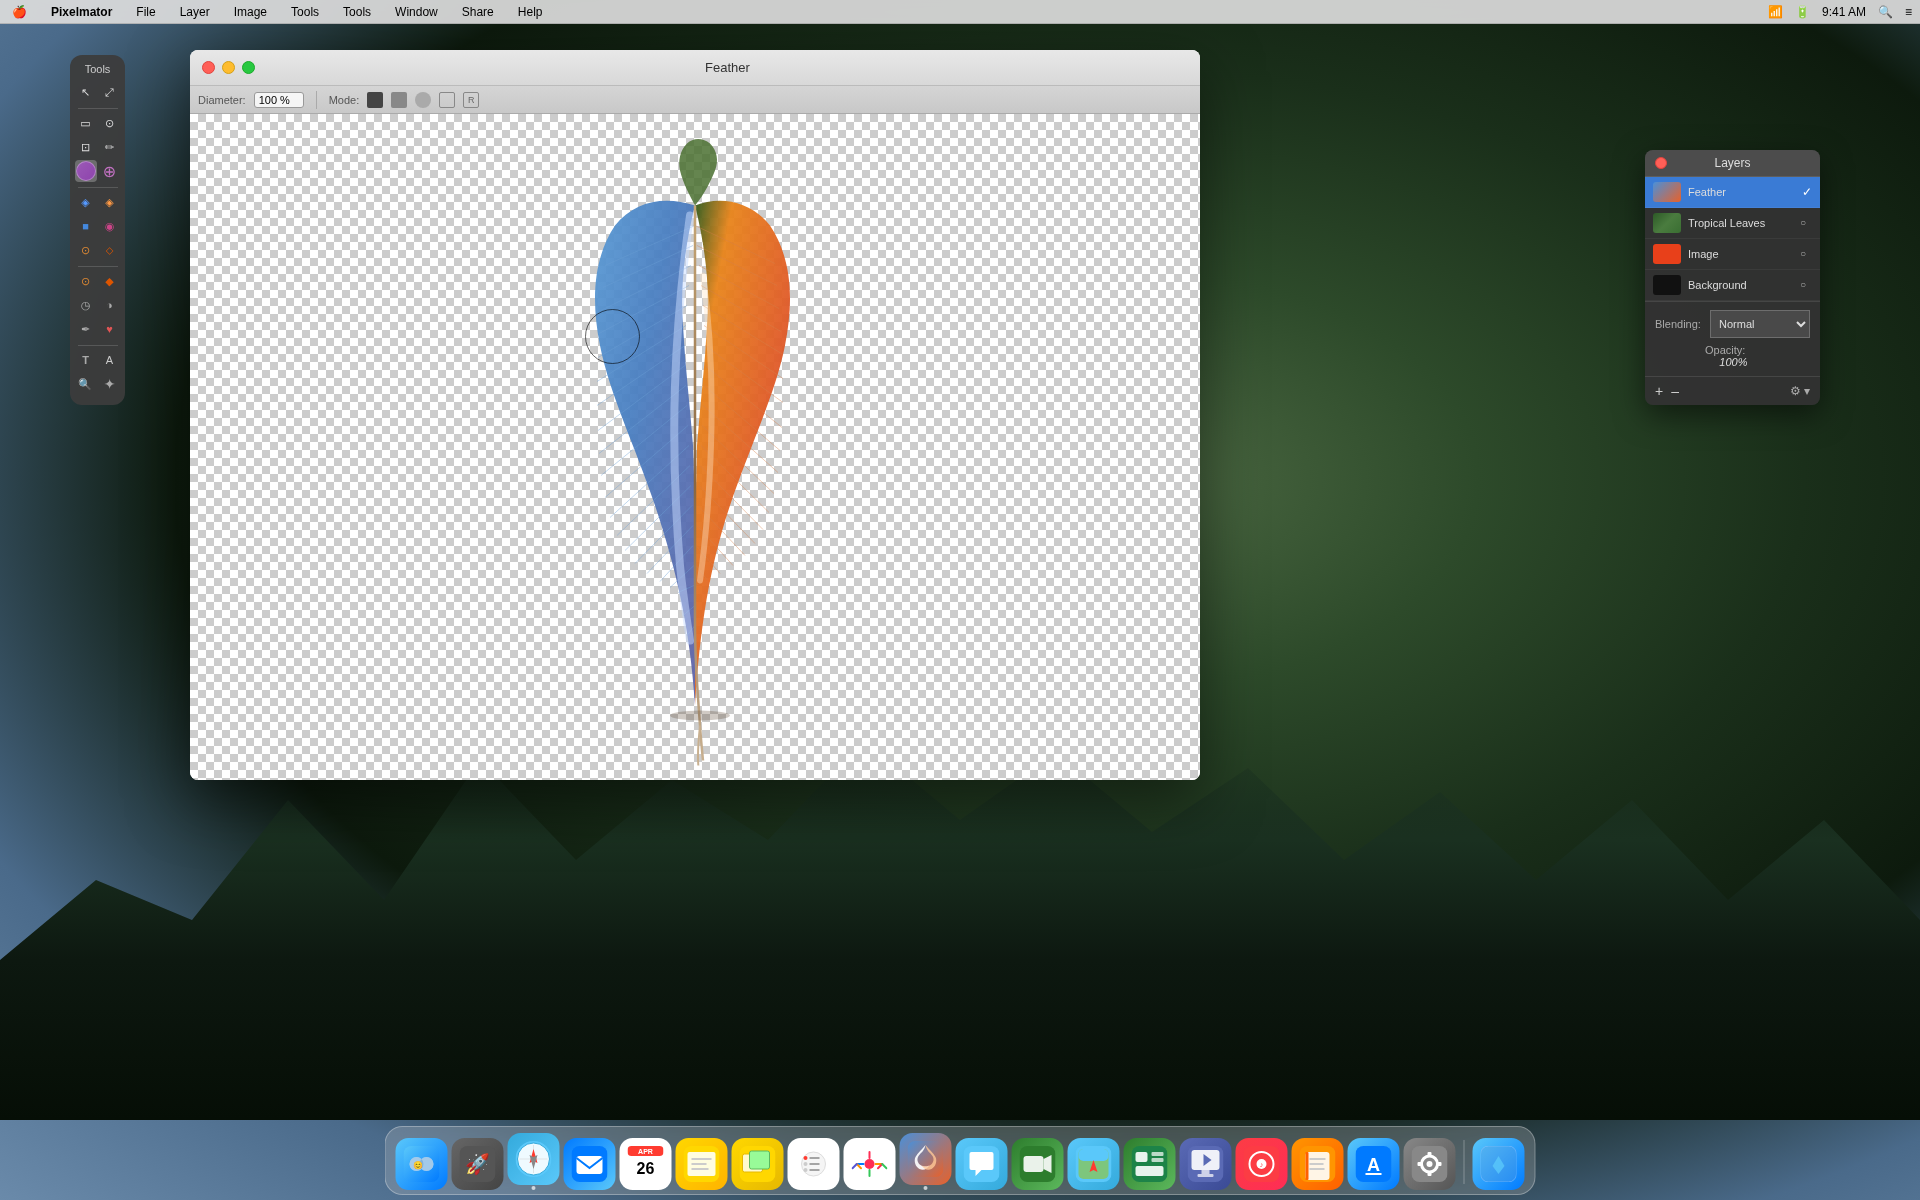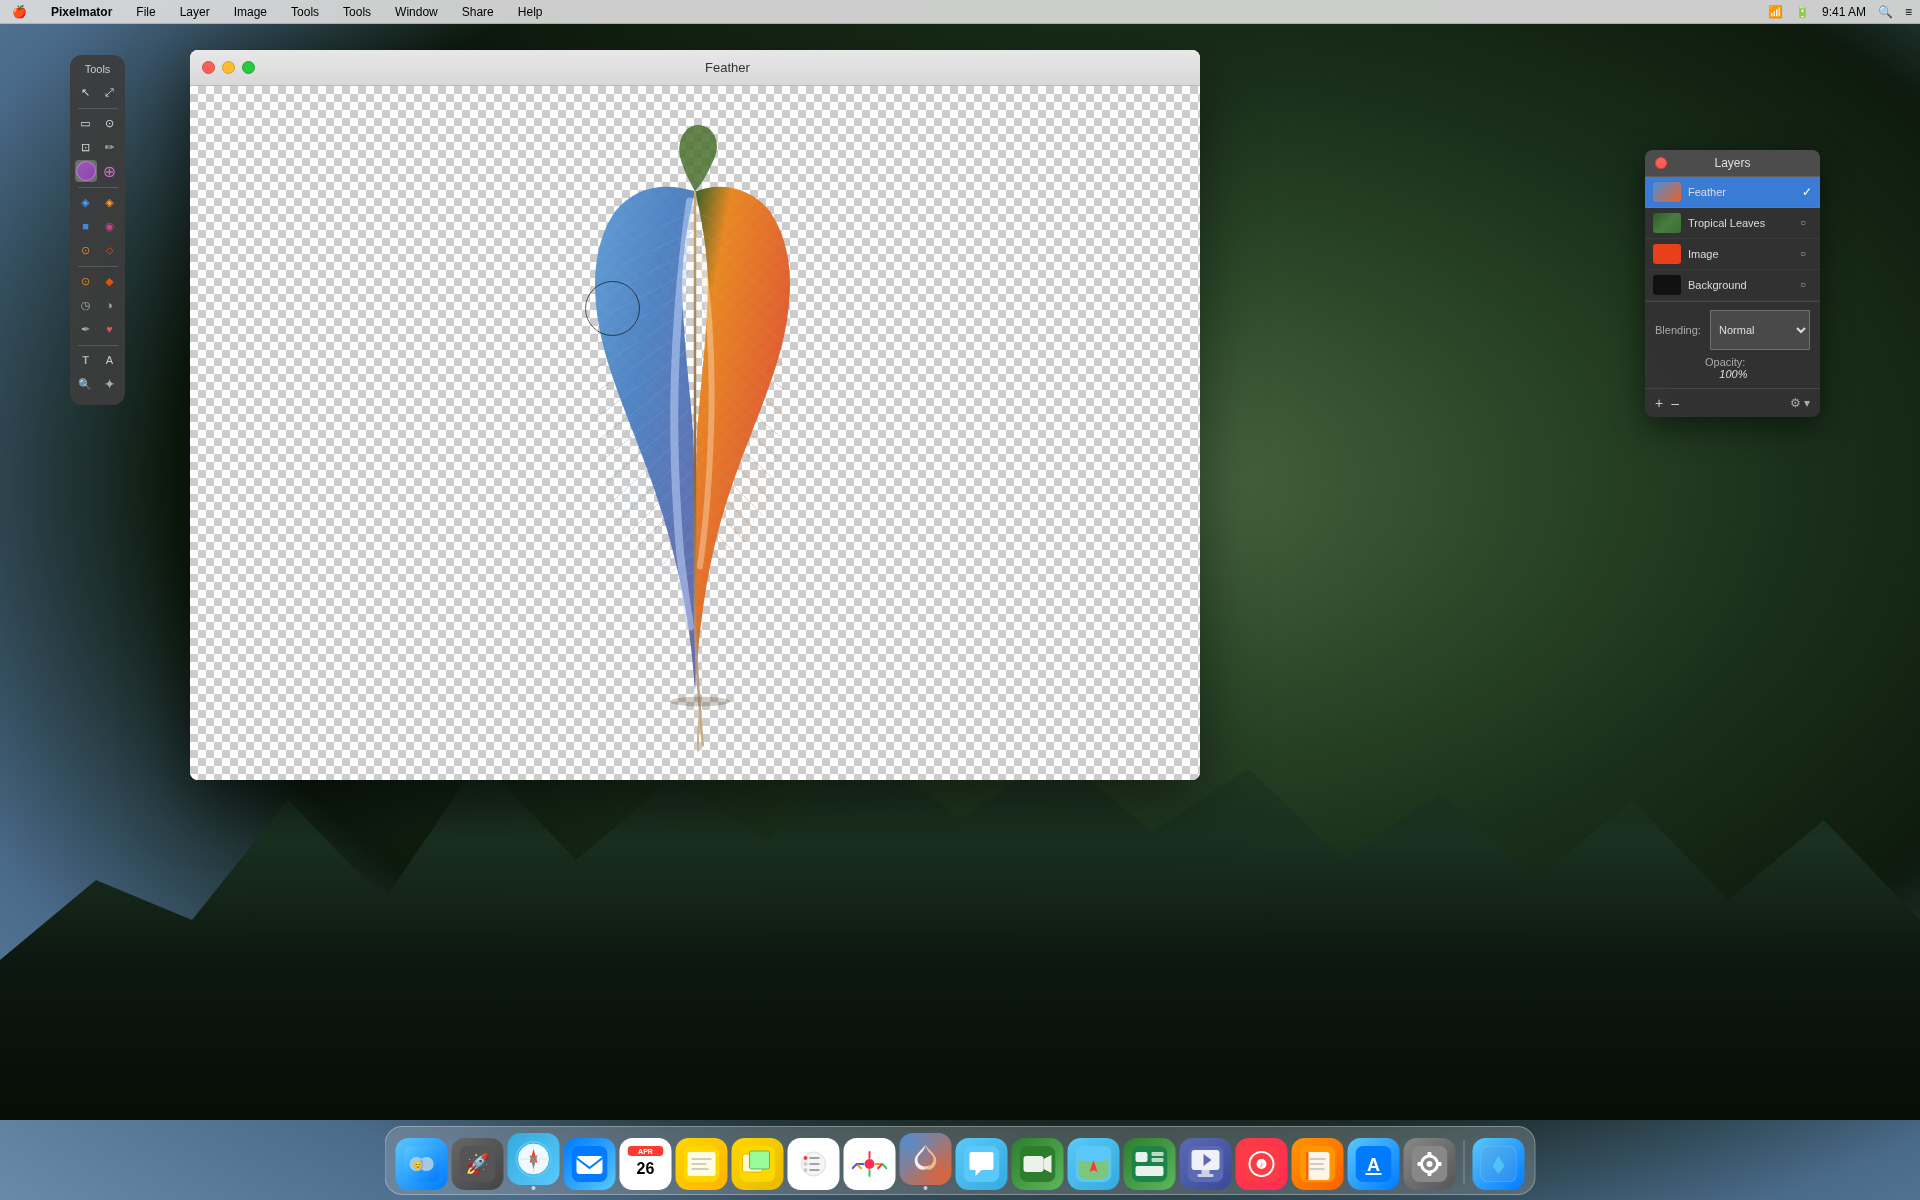--- a/index.html
+++ b/index.html
@@ -363,21 +363,21 @@
       width: 55px;
     }
 
     .blend-select {
       flex: 1;
       background: rgba(80, 80, 80, 0.8);
       border: 1px solid rgba(255,255,255,0.2);
       border-radius: 0;
       color: #ddd;
       font-size: 11px;
-      padding: 12px 4px;
+      padding: 6px 4px;
     }
 
     .opacity-row {
       display: flex;
       align-items: center;
       flex-direction: column;
     }
 
     .opacity-slider {
       flex: 1;
@@ -586,20 +586,31 @@
 <div id="canvas-window">
   <div id="window-titlebar">
     <div class="window-controls">
       <div class="wc-btn wc-close"></div>
       <div class="wc-btn wc-min"></div>
       <div class="wc-btn wc-max"></div>
     </div>
     <div id="window-title">Feather</div>
   </div>
 
+  <div id="toolbar">
+    <span class="toolbar-label">Diameter:</span>
+    <input class="toolbar-input" value="100 %" readonly="" style="">
+    <div class="toolbar-separator"></div>
+    <span class="toolbar-label">Mode:</span>
+    <div class="mode-btn" style="background: #444; width: 16px; height: 16px;"></div>
+    <div class="mode-btn" style="background: #888; width: 16px; height: 16px;"></div>
+    <div class="mode-btn" style="background: #aaa; width: 16px; height: 16px; border-radius: 50%;"></div>
+    <div class="mode-btn" style="background: transparent; border: 1px solid #888; width: 16px; height: 16px;"></div>
+    <div class="mode-btn" style="background: transparent; border: 1px solid #888; width: 16px; height: 16px; font-size: 9px; color: #666; display: flex; align-items: center; justify-content: center;">R</div>
+  </div>
 
   <div id="canvas-area">
 
     <div id="feather-container">
       <svg id="feather-svg" viewBox="0 0 320 640" xmlns="http://www.w3.org/2000/svg">
         <defs>
           <radialGradient id="feather-glow" cx="50%" cy="40%" r="60%">
             <stop offset="0%" stop-color="rgba(255,255,255,0.3)"></stop>
             <stop offset="100%" stop-color="rgba(255,255,255,0)"></stop>
           </radialGradient>

